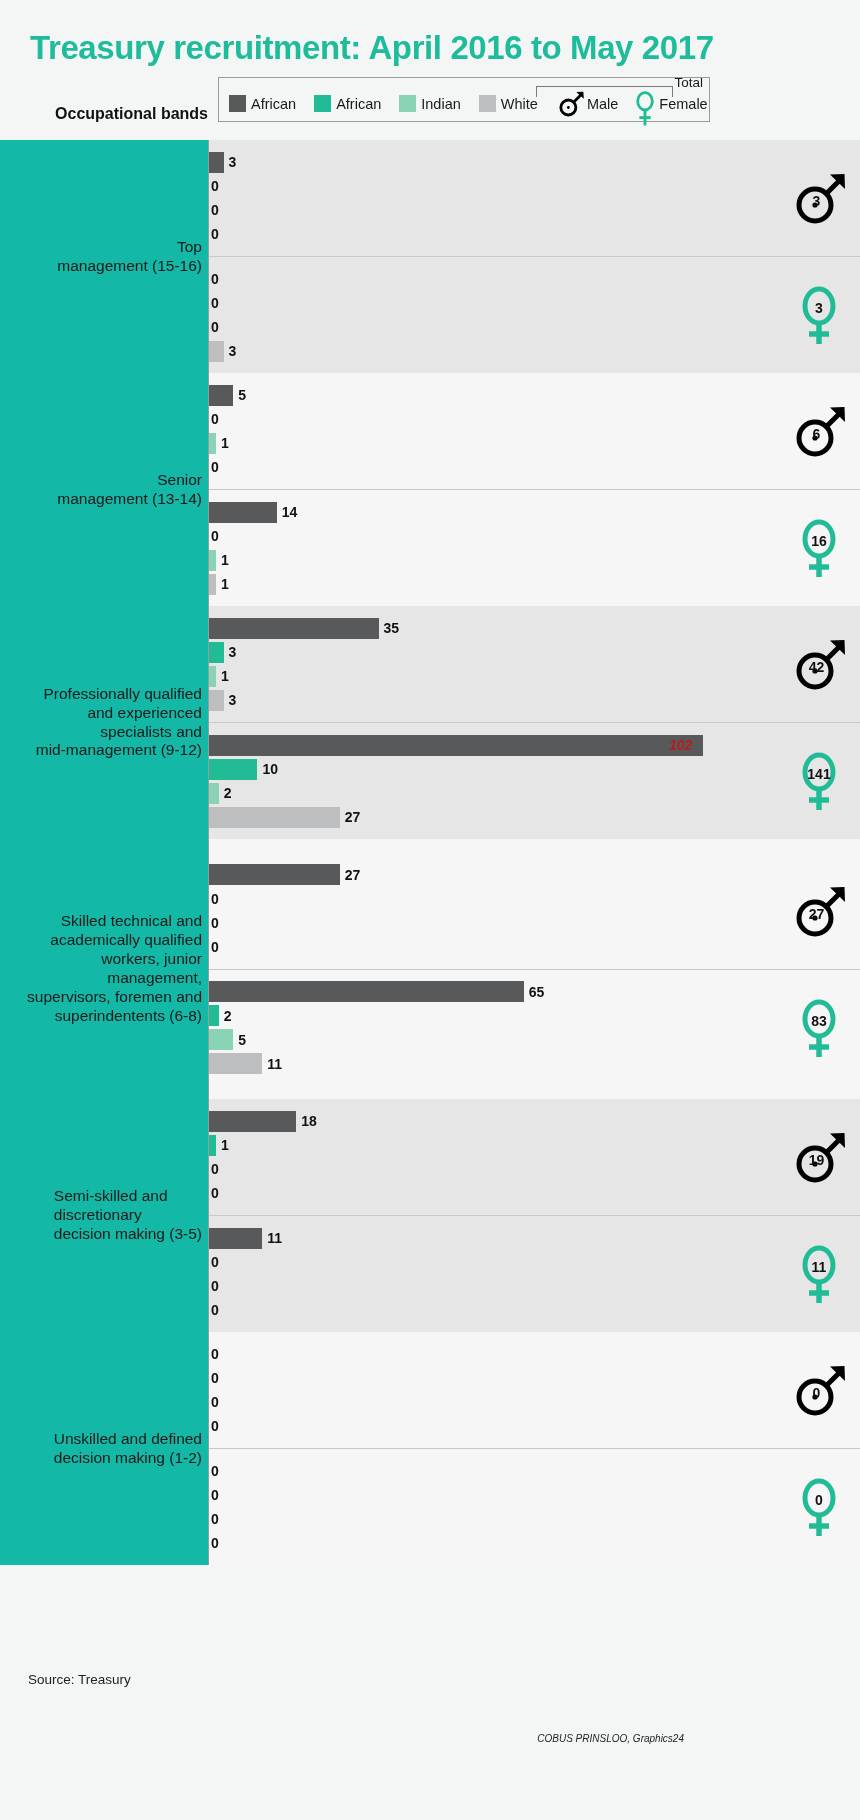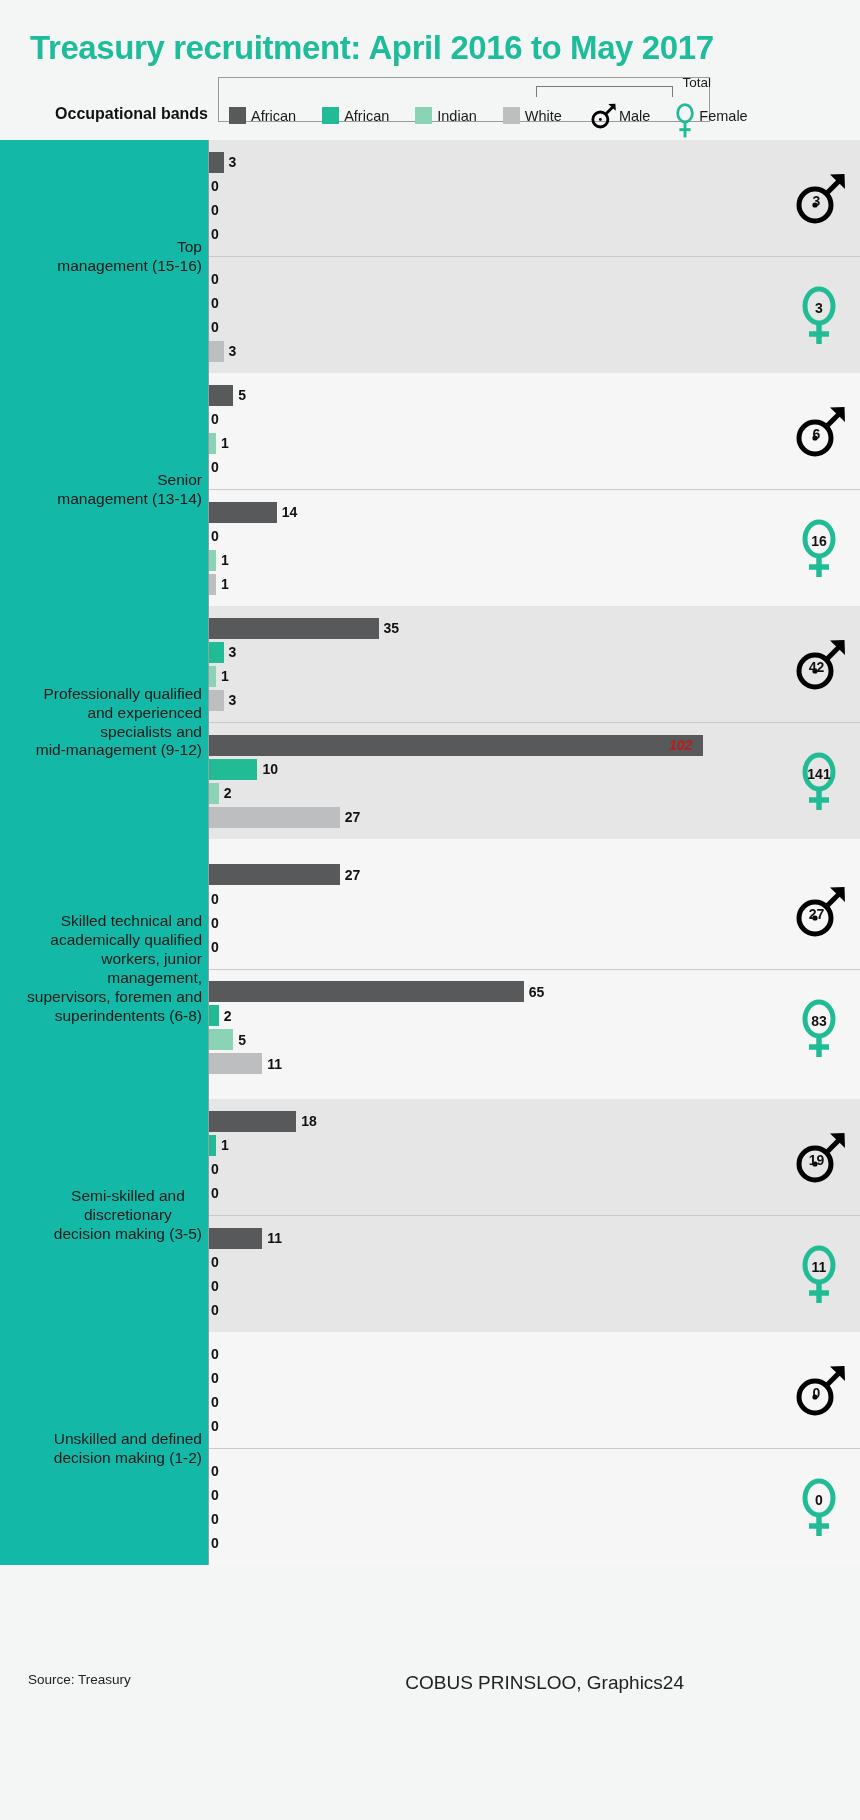--- a/index.html
+++ b/index.html
@@ -31,26 +31,26 @@
   
   .legend-box {
     position: absolute;
     left: 218px; top: 77px;
     width: 492px; height: 45px;
     border: 1px solid #9b9b9b;
     background: #F4F5F5;
   }
   .legend-inner {
     position: absolute;
-    left: 0; top: 16px;
+    left: 0; top: 4px;
     width: 100%; height: 100%;
     display: flex;
     align-items: center;
     padding-left: 10px;
-    gap: 16px;
+    gap: 8px;
   }
   .legend-item {
     display: flex;
     align-items: center;
     margin-right: 10px;
     white-space: nowrap;
   }
   .legend-swatch {
     width: 17px; height: 17px;
     margin-right: 5px;
@@ -77,21 +77,21 @@
   .total-bracket {
     position: absolute;
     left: 5px; top: 14px;
     width: 137px; height: 11px;
     border-top: 1px solid #7a7a7a;
     border-left: 1px solid #7a7a7a;
     border-right: 1px solid #7a7a7a;
   }
   .total-label {
     position: absolute;
-    right: 0; top: 3px;
+    right: 8px; top: 3px;
     font-size: 13.5px;
     color: #1a1a1a;
   }
 
   
   .occ-header {
     position: absolute;
     left: 0; top: 105px;
     width: 208px;
     text-align: right;
@@ -190,23 +190,24 @@
 
   
   .footer-src {
     position: absolute;
     left: 28px; top: 1672px;
     font-size: 13.5px;
     color: #222;
   }
   .footer-credit {
     position: absolute;
-    right: 28px; top: 1672px;
-    font-size: 19px;
+    right: 28px; top: 1733px;
+    font-size: 10px;
     color: #222;
+    font-style: italic;
   }
 </style>
 </head>
 <body>
 
 <div id="page">
 
   <div class="title">Treasury recruitment: April 2016 to May 2017</div>
 
   <div class="legend-box">
@@ -495,21 +496,21 @@
                 <line x1="31" y1="39" x2="31" y2="60" stroke="#21BC96" stroke-width="5.5"></line>
                 <line x1="21" y1="50" x2="41" y2="50" stroke="#21BC96" stroke-width="5.5"></line>
               </svg>
               <div class="num">83</div>
             </div>
           </div>
         </div>
       </div>
       <div class="band">
         <div class="band-label" style="min-height: 190px;">
-          <div style="text-align: center;">
+          <div style="text-align: left;">
             <div>Semi-skilled and</div>
             <div>discretionary</div>
             <div>decision making (3-5)</div>
           </div>
         </div>
         <div class="band-plot" style="background: rgb(230, 230, 230); min-height: 190px; display: flex; flex-direction: column; justify-content: center;">
           <div class="gender-block">
             <div class="barrow">
               <div class="bar" style="width: 87.1765px; background: rgb(88, 89, 91);"></div>
               <span class="barval">18</span>

